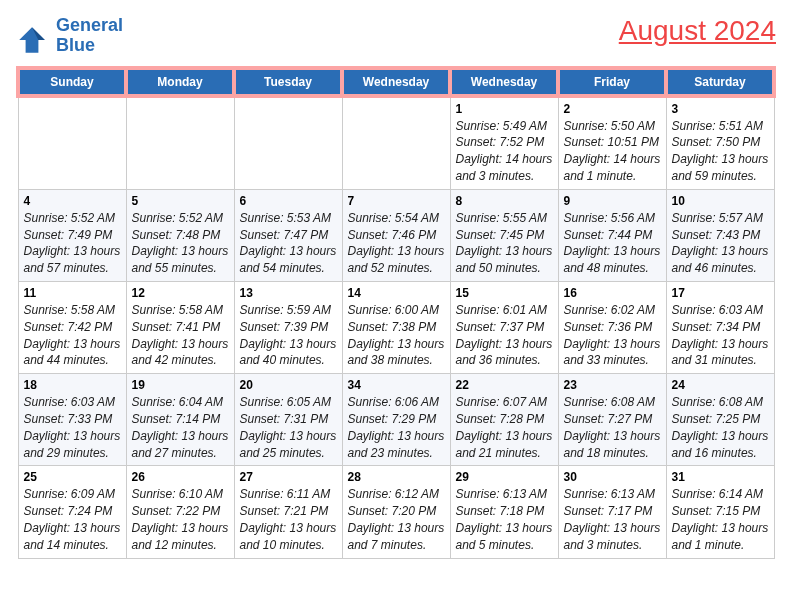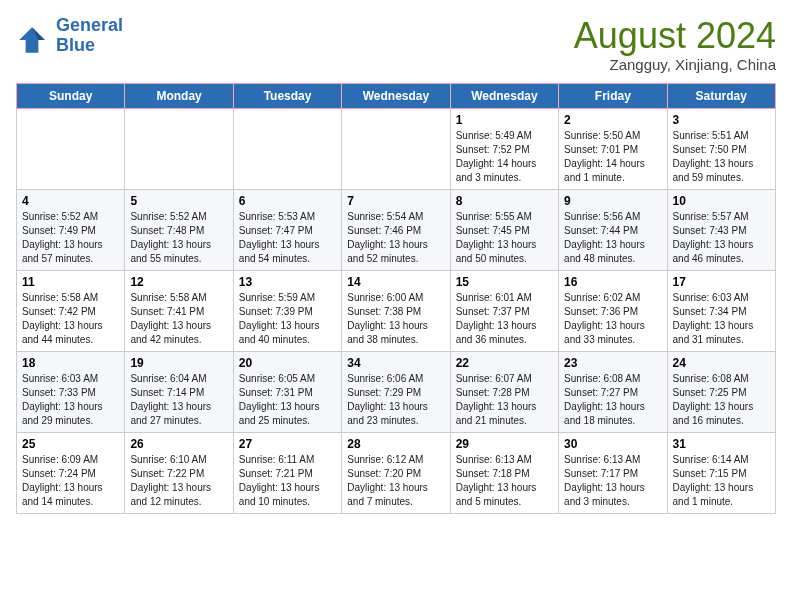--- a/index.html
+++ b/index.html
@@ -31,83 +31,84 @@
       color: #2a6db5;
     }
     .logo-icon {
       width: 32px;
       height: 32px;
     }
     .title-block {
       text-align: right;
     }
     .month-title {
-      font-size: 36px;
+      font-size: 28px;
       font-weight: normal;
-      color: #4d7c0f;
+      color: #ef4444;
       line-height: 1.1;
+      text-decoration: underline;
     }
     .location {
       font-size: 15px;
       color: #444;
     }
     .calendar {
       width: 100%;
       border-collapse: collapse;
       font-size: 11px;
     }
     .calendar th {
       background: #2a6db5;
       color: #fff;
       text-align: center;
       padding: 5px 4px;
       font-size: 12px;
       font-weight: bold;
-      border: 1px solid #fca5a5;
+      border: 4px solid #fca5a5;
     }
     .calendar td {
       border: 1px solid #ccc;
       vertical-align: top;
       padding: 4px 5px;
       width: 108px;
       min-height: 70px;
       background: #fff;
     }
     .calendar tr:nth-child(even) td {
       background: #f5f7fb;
     }
     .day-num {
       font-weight: bold;
       font-size: 12px;
       margin-bottom: 2px;
       display: block;
     }
     .day-info {
-      font-size: 10px;
+      font-size: 12px;
       color: #222;
       line-height: 1.4;
+      font-style: italic;
     }
   </style>
 </head>
 <body>
 
 <div class="header">
   <div class="logo">
     <svg class="logo-icon" viewBox="0 0 40 40" width="40" height="40">
       <polygon points="20,4 36,20 28,20 28,36 12,36 12,20 4,20" fill="#2a6db5"></polygon>
       <polygon points="20,4 36,20 28,20" fill="#1a4f8a"></polygon>
     </svg>
     <div class="logo-text">
       <div><span>General</span></div>
       <div><span>Blue</span></div>
     </div>
   </div>
   <div class="title-block">
     <div class="month-title">August 2024</div>
-    <div class="location">Zangguy, Xinjiang, China</div>
   </div>
 </div>
 
 <table class="calendar">
   <thead>
     <tr>
     <th>Sunday</th>
         <th>Monday</th>
         <th>Tuesday</th>
         <th>Wednesday</th>
@@ -125,21 +126,21 @@
         <td>
           <span class="day-num">1</span>
           <div class="day-info">Sunrise: 5:49 AM
 Sunset: 7:52 PM
 Daylight: 14 hours
 and 3 minutes.</div>
         </td>
         <td>
           <span class="day-num">2</span>
           <div class="day-info">Sunrise: 5:50 AM
-Sunset: 7:01 PM
+Sunset: 10:51 PM
 Daylight: 14 hours
 and 1 minute.</div>
         </td>
         <td>
           <span class="day-num">3</span>
           <div class="day-info">Sunrise: 5:51 AM
 Sunset: 7:50 PM
 Daylight: 13 hours
 and 59 minutes.</div>
         </td>

